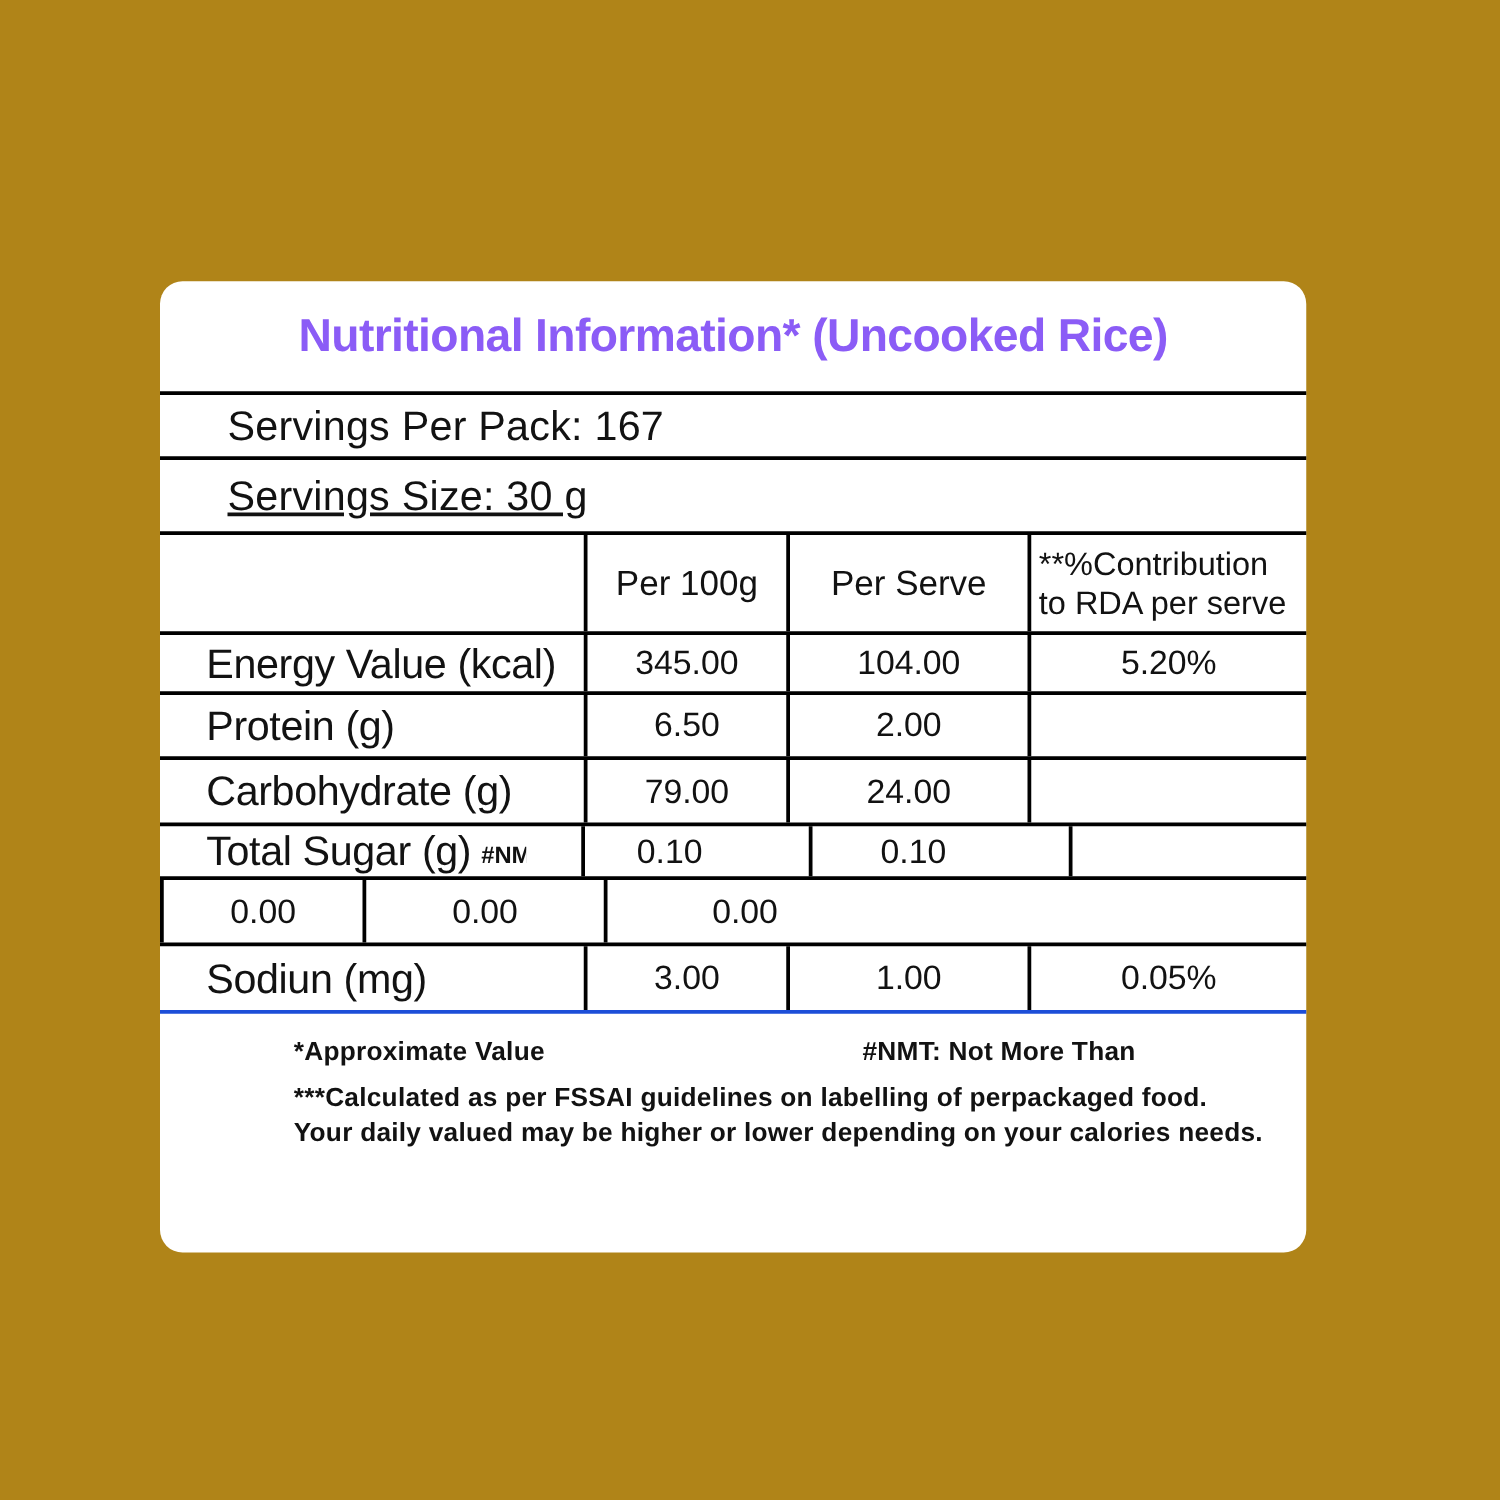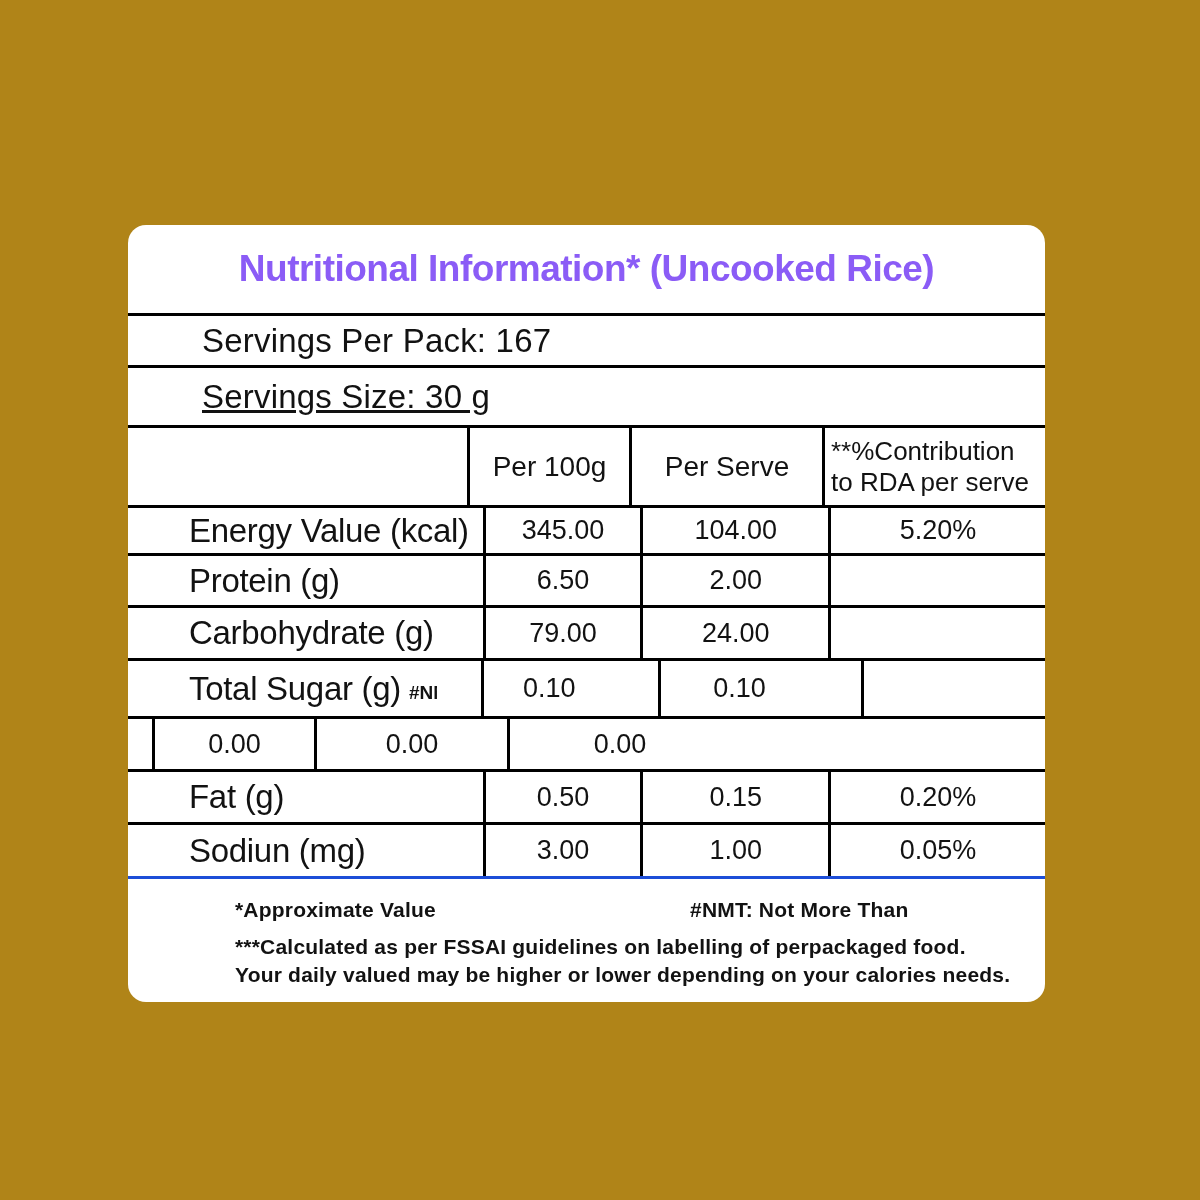--- a/index.html
+++ b/index.html
@@ -26,38 +26,38 @@
     display: flex; align-items: center; justify-content: center;
     color: #8b5cf6;
     font-size: 37px;
     font-weight: bold;
     letter-spacing: -0.5px;
     white-space: nowrap;
   }
   .serv {
     border-top: 3px solid #000;
     display: flex; align-items: center;
-    padding-left: 74px;
+    padding-left: 54px;
     font-size: 33px;
     font-weight: 500;
     letter-spacing: 0.2px;
   }
   .serv1 { height: 52px; }
   .serv2 { height: 60px; text-decoration: underline; }
   .ntable {
     border-top: 3px solid #000;
     border-bottom: 3px solid #1d4ed8;
   }
   .row { display: flex; }
-  .row + .row { border-top: 3px solid #000; padding-left: 24px; }
+  .row + .row { border-top: 3px solid #000; }
   .hrow { height: 77px; }
   .r1 { height: 48px; }
   .r2 { height: 52px; }
   .r3 { height: 53px; }
-  .r4 { height: 58px; gap: 44px; }
+  .r4 { height: 43px; gap: 44px; }
   .r5 { height: 53px; }
   .r6 { height: 53px; }
   .r7 { height: 54px; }
   .cell { display: flex; align-items: center; overflow: hidden; }
   .c0 { width: 339px; padding-left: 37px; }
   .c1 { width: 162px; border-left: 3px solid #000; justify-content: center; }
   .c2 { width: 193px; border-left: 3px solid #000; justify-content: center; }
   .c3 { width: 223px; border-left: 3px solid #000; justify-content: center; }
   .label-cell {
     font-size: 33px;
@@ -145,28 +145,20 @@
         <div class="cell c2 num-cell">0.10</div>
         <div class="cell c3 num-cell"></div>
       </div>
 
       <div class="row r5">
         <div class="cell c1 num-cell">0.00</div>
         <div class="cell c2 num-cell">0.00</div>
         <div class="cell c3 num-cell">0.00</div>
       </div>
 
-      <div class="row r6">
-        <div class="cell c0 label-cell">
-            <span>Fat (g)</span>
-          </div>
-        <div class="cell c1 num-cell">0.50</div>
-        <div class="cell c2 num-cell">0.15</div>
-        <div class="cell c3 num-cell">0.20%</div>
-      </div>
 
       <div class="row r7">
         <div class="cell c0 label-cell">
             <span>Sodiun (mg)</span>
           </div>
         <div class="cell c1 num-cell">3.00</div>
         <div class="cell c2 num-cell">1.00</div>
         <div class="cell c3 num-cell">0.05%</div>
       </div>
 

